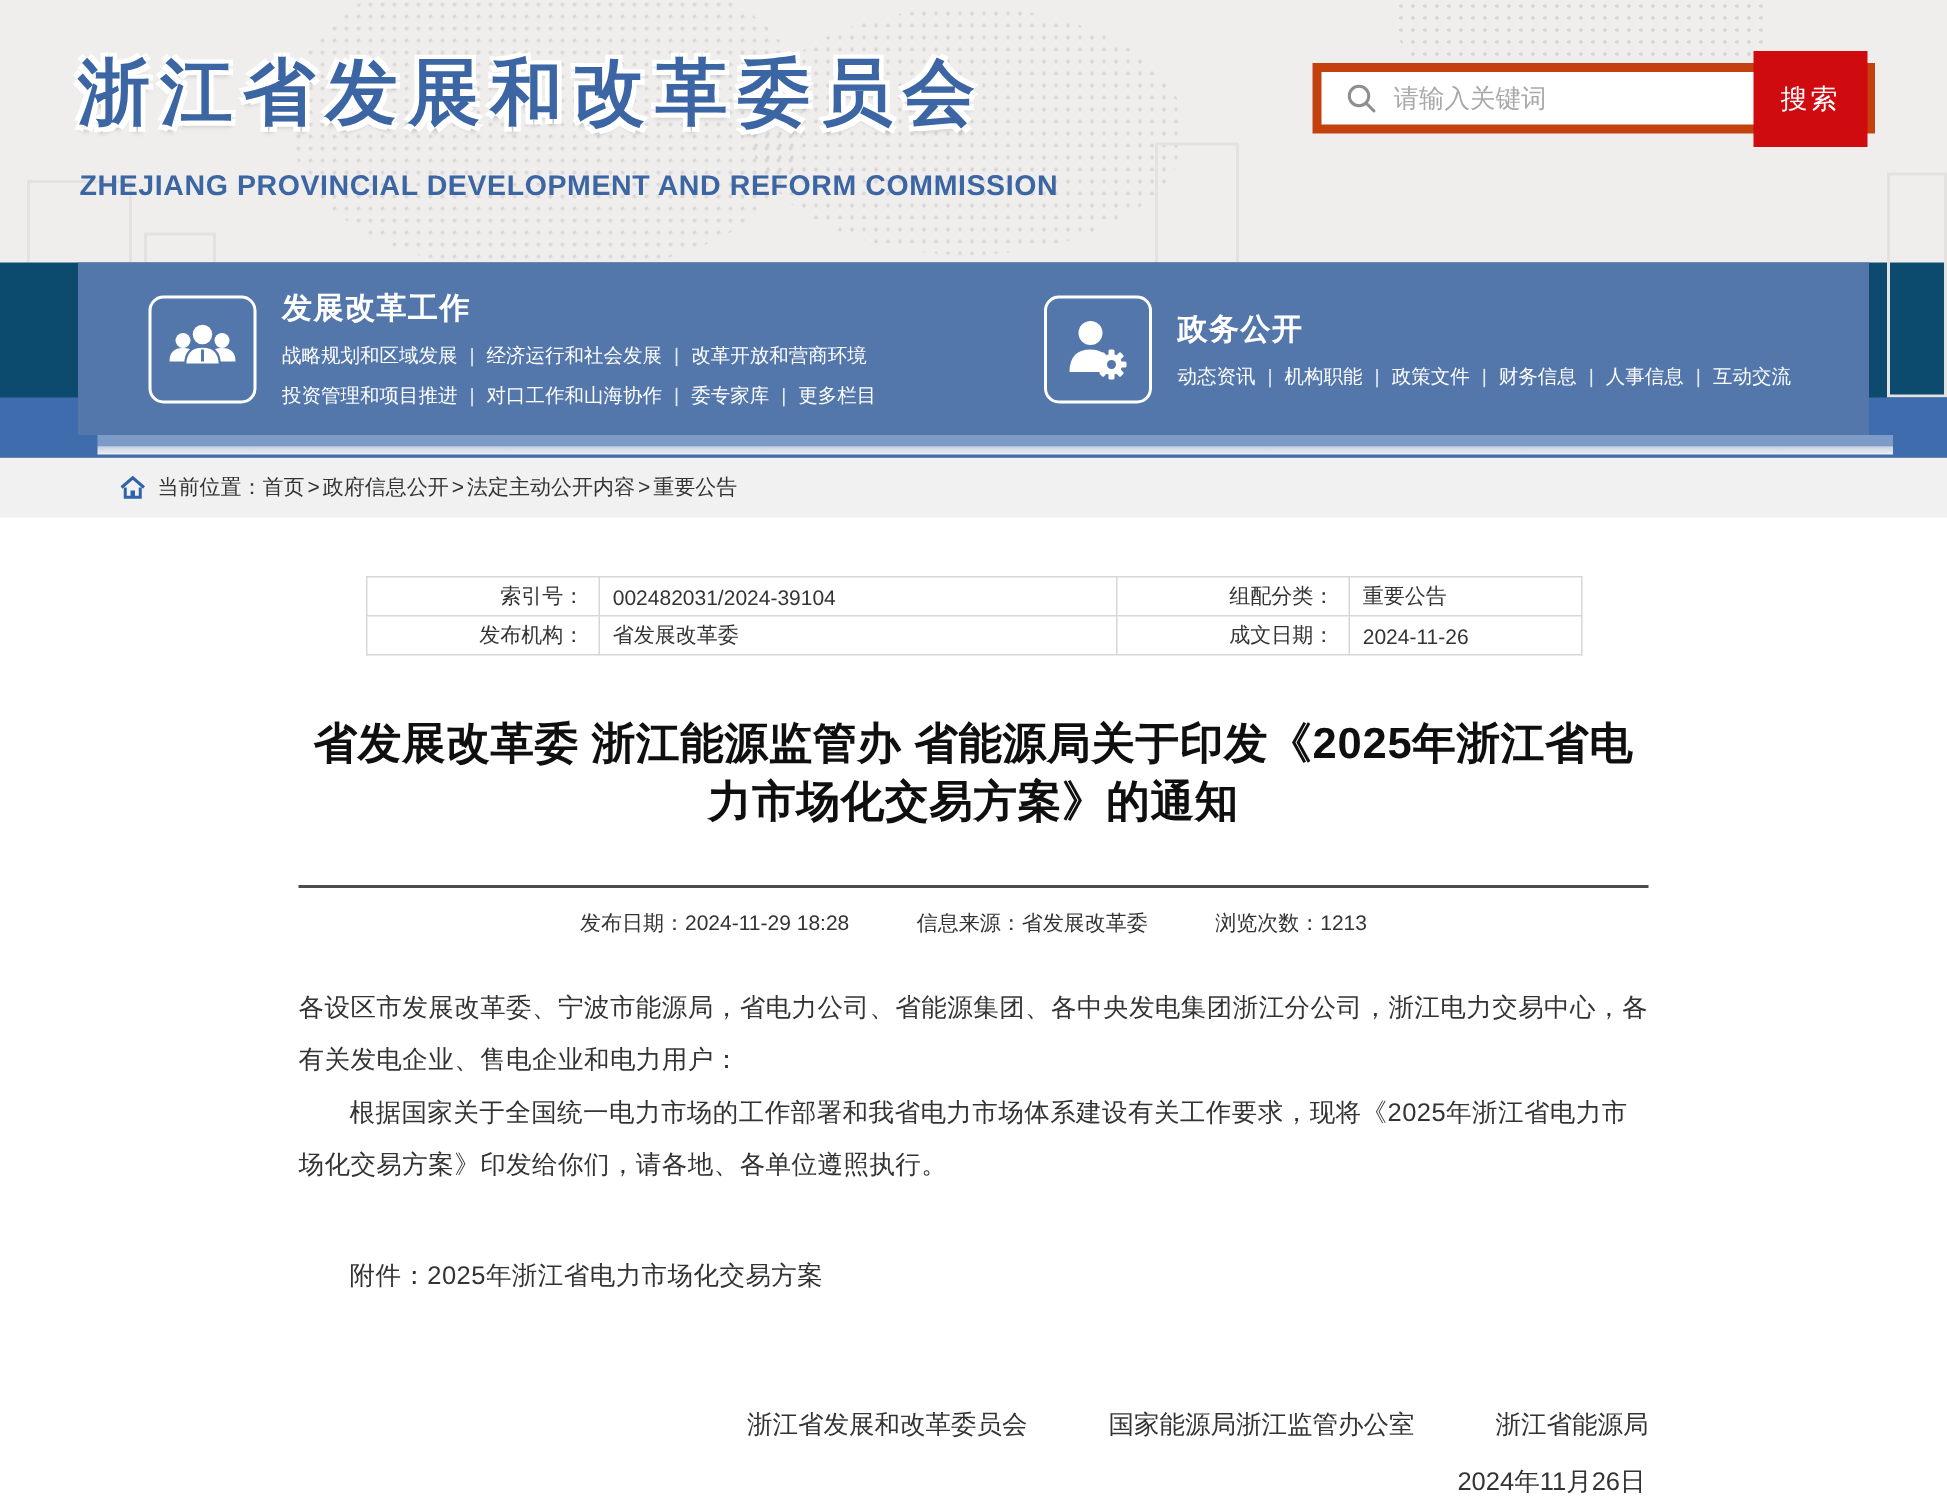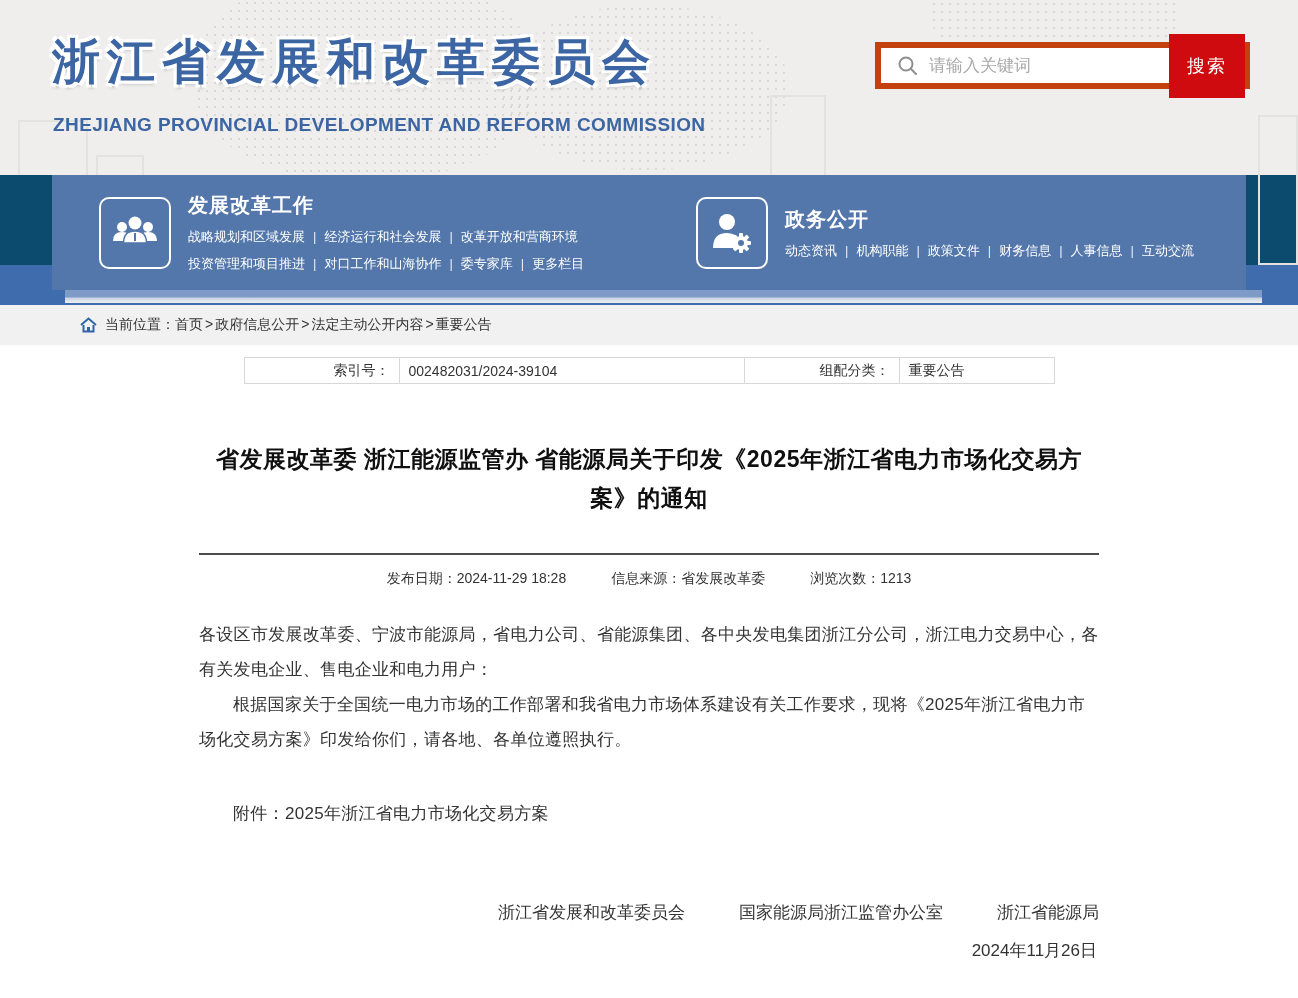--- a/index.html
+++ b/index.html
@@ -79,30 +79,30 @@
     height:40px; background:#f1f1f1;
     display:flex; align-items:center; padding-left:80px;
     font-size:14px; color:#333;
   }
   .home-icon { display:flex; align-items:center; margin-right:8px; cursor:pointer; }
   .crumb { color:#333; cursor:pointer; }
   .crumb-sep { color:#333; margin:0 2px; }
   
   .content { width:900px; margin:0 auto; position:relative; }
   .meta-table {
-    border-collapse:collapse; margin:12px auto 0; table-layout:fixed; width:810px;
+    border-collapse:collapse; margin:39px auto 0; table-layout:fixed; width:810px;
   }
   .meta-table td {
     border:1px solid #d7d7d7; height:26px; font-size:14px; padding:0 9px;
     background:#fff; overflow:hidden; white-space:nowrap;
   }
   .meta-table td.lbl { text-align:right; color:#333; }
   .meta-table td.val { text-align:left; color:#333; }
   .title {
-    margin-top:56px; font-size:23px; font-weight:bold; color:#0f0f0f;
+    margin-top:40px; font-size:29px; font-weight:bold; color:#0f0f0f;
     text-align:center; line-height:39px; letter-spacing:.5px;
   }
   .divider { margin-top:35px; height:2px; background:#4c4c4c; }
   .pubinfo {
     margin-top:15px; display:flex; justify-content:center; gap:45px;
     font-size:14px; color:#333;
   }
   .body-text { margin-top:29px; font-size:17px; color:#333; }
   .body-text p { line-height:35px; letter-spacing:.3px; }
   .body-text p.indent { text-indent:2em; }
@@ -214,20 +214,26 @@
           <col style="width:155px">
           <col style="width:155px">
         </colgroup>
       <tbody>
           <tr>
         <td class="lbl">索引号：</td>
         <td class="val">002482031/2024-39104</td>
         <td class="lbl">组配分类：</td>
         <td class="val">重要公告</td>
       </tr>
+      <tr>
+        <td class="lbl">发布机构：</td>
+        <td class="val">省发展改革委</td>
+        <td class="lbl">成文日期：</td>
+        <td class="val">2024-11-26</td>
+      </tr>
     </tbody>
       </table>
 
     <h1 class="title">省发展改革委 浙江能源监管办 省能源局关于印发《2025年浙江省电力市场化交易方案》的通知</h1>
 
     <div class="divider"></div>
 
     <div class="pubinfo">
       <span><span>发布日期：</span><span>2024-11-29 18:28</span></span>
       <span><span>信息来源：</span><span>省发展改革委</span></span>

